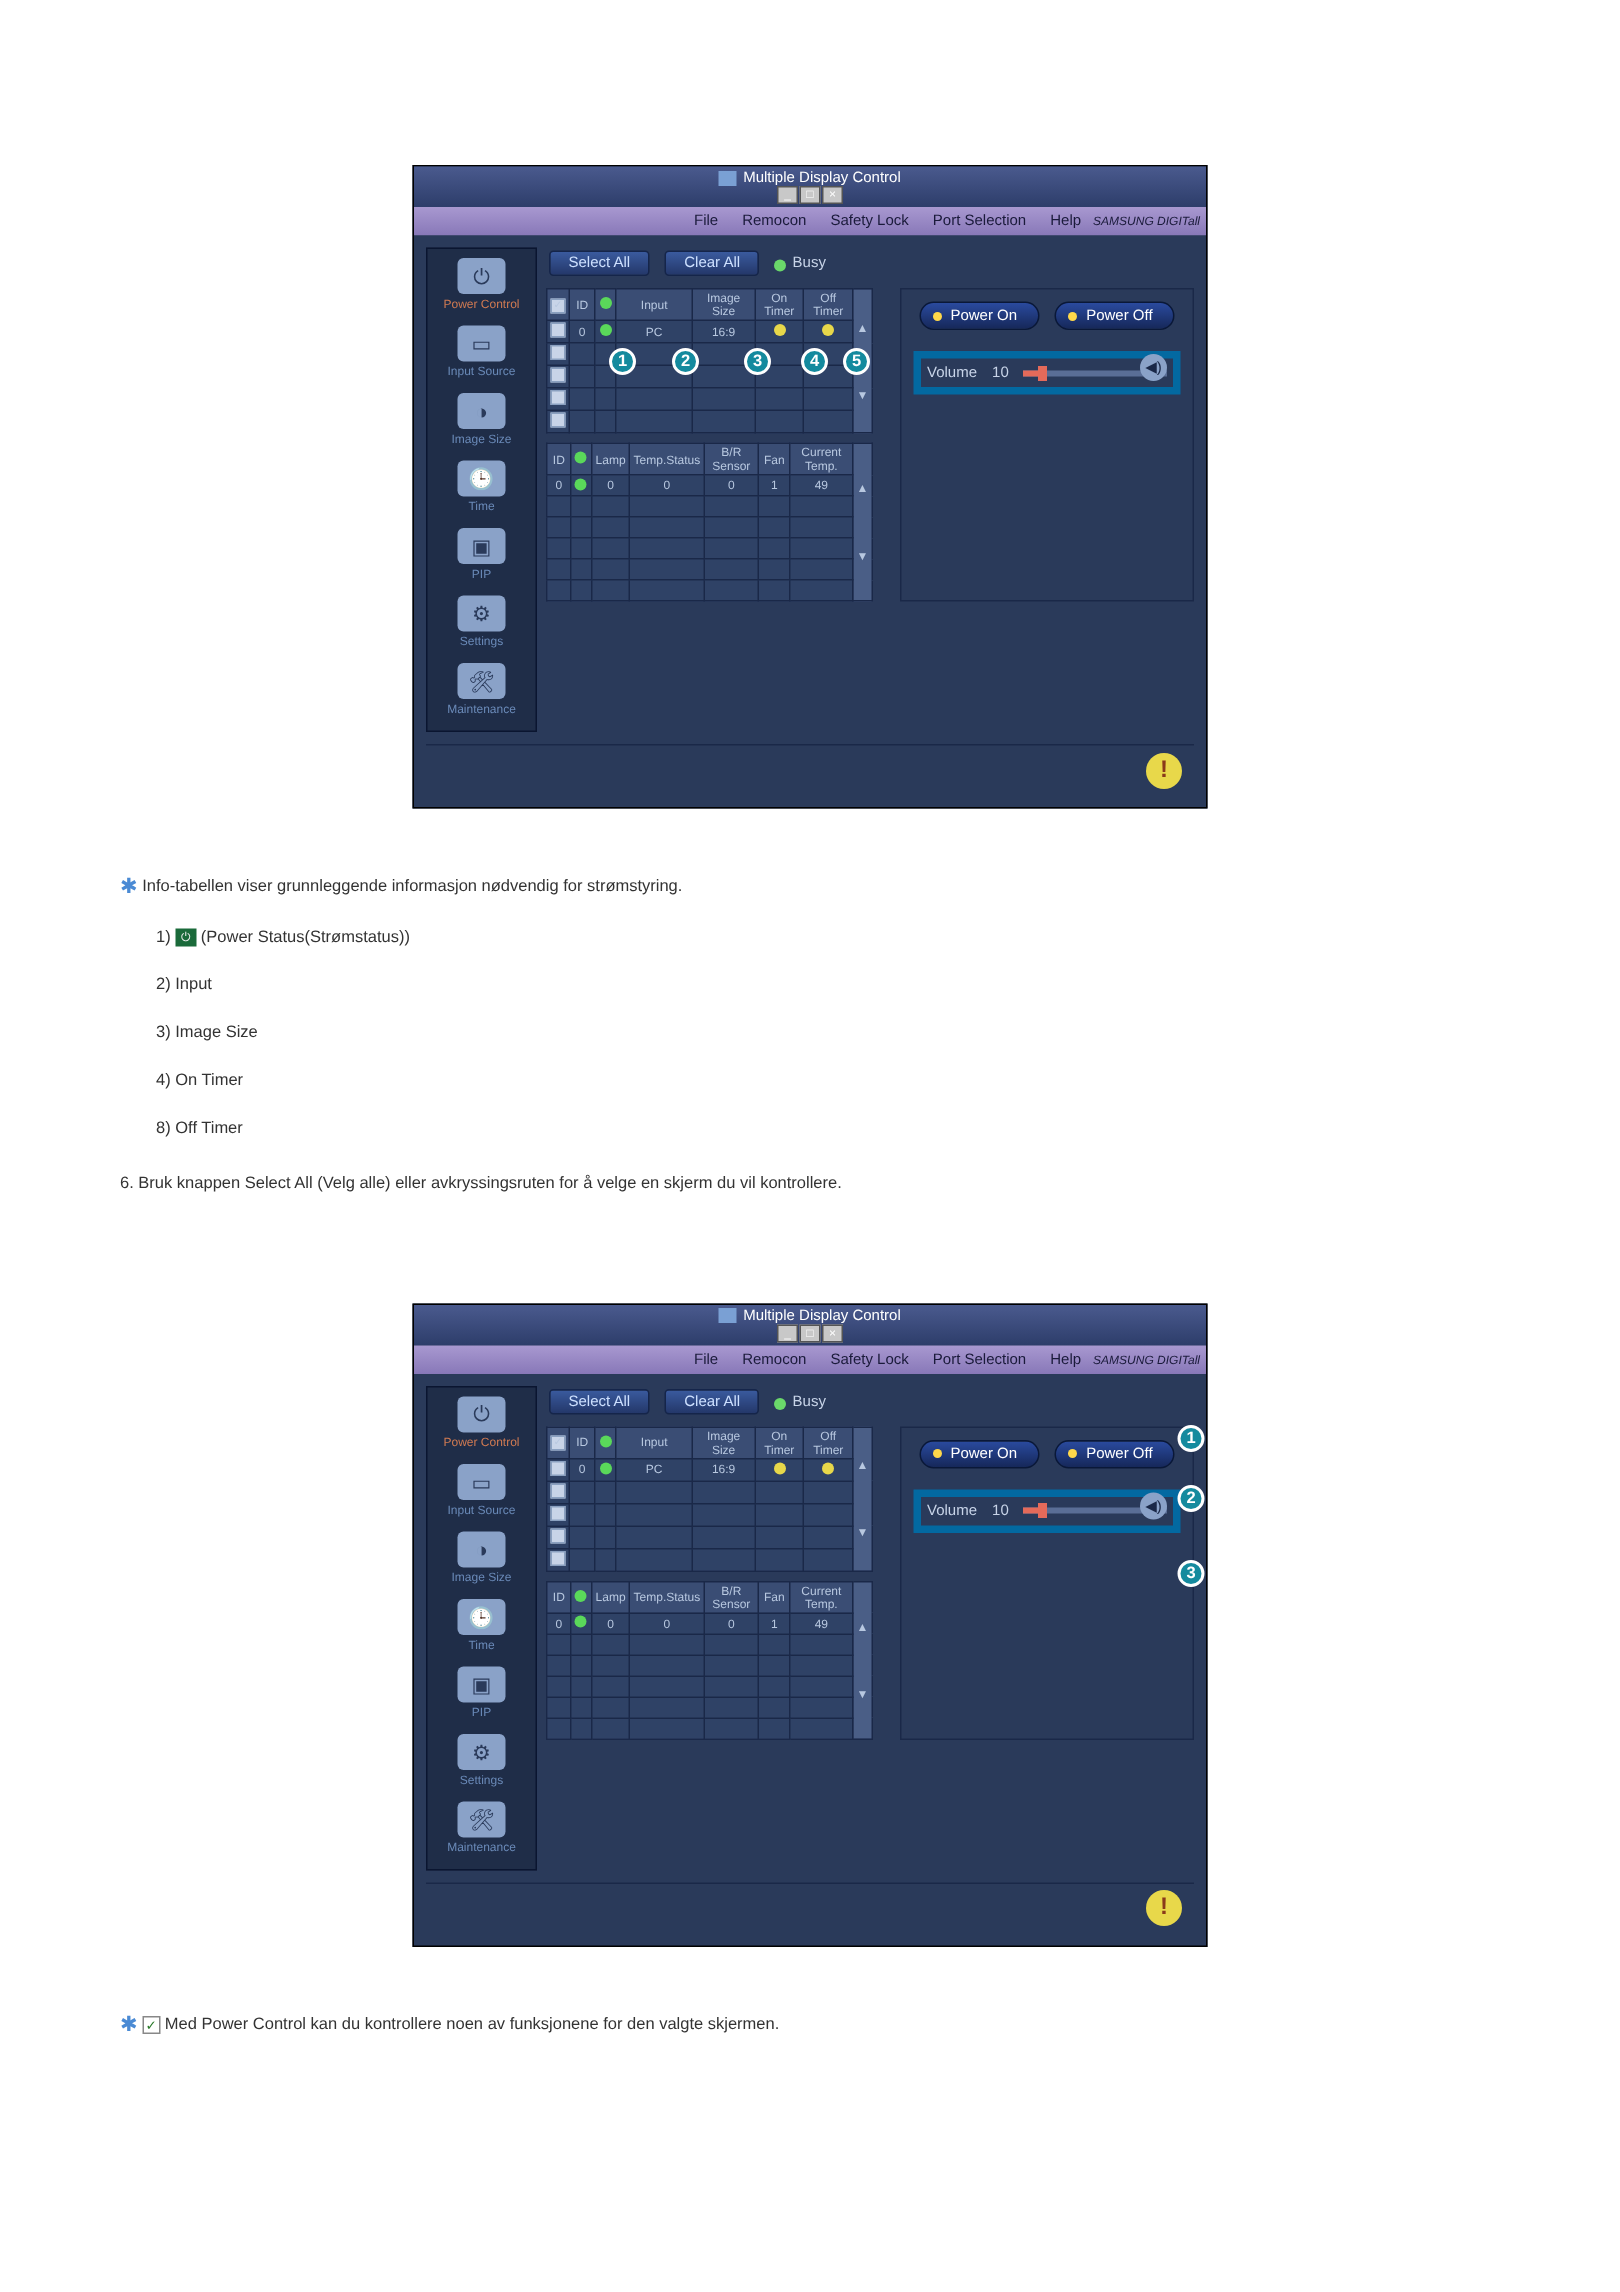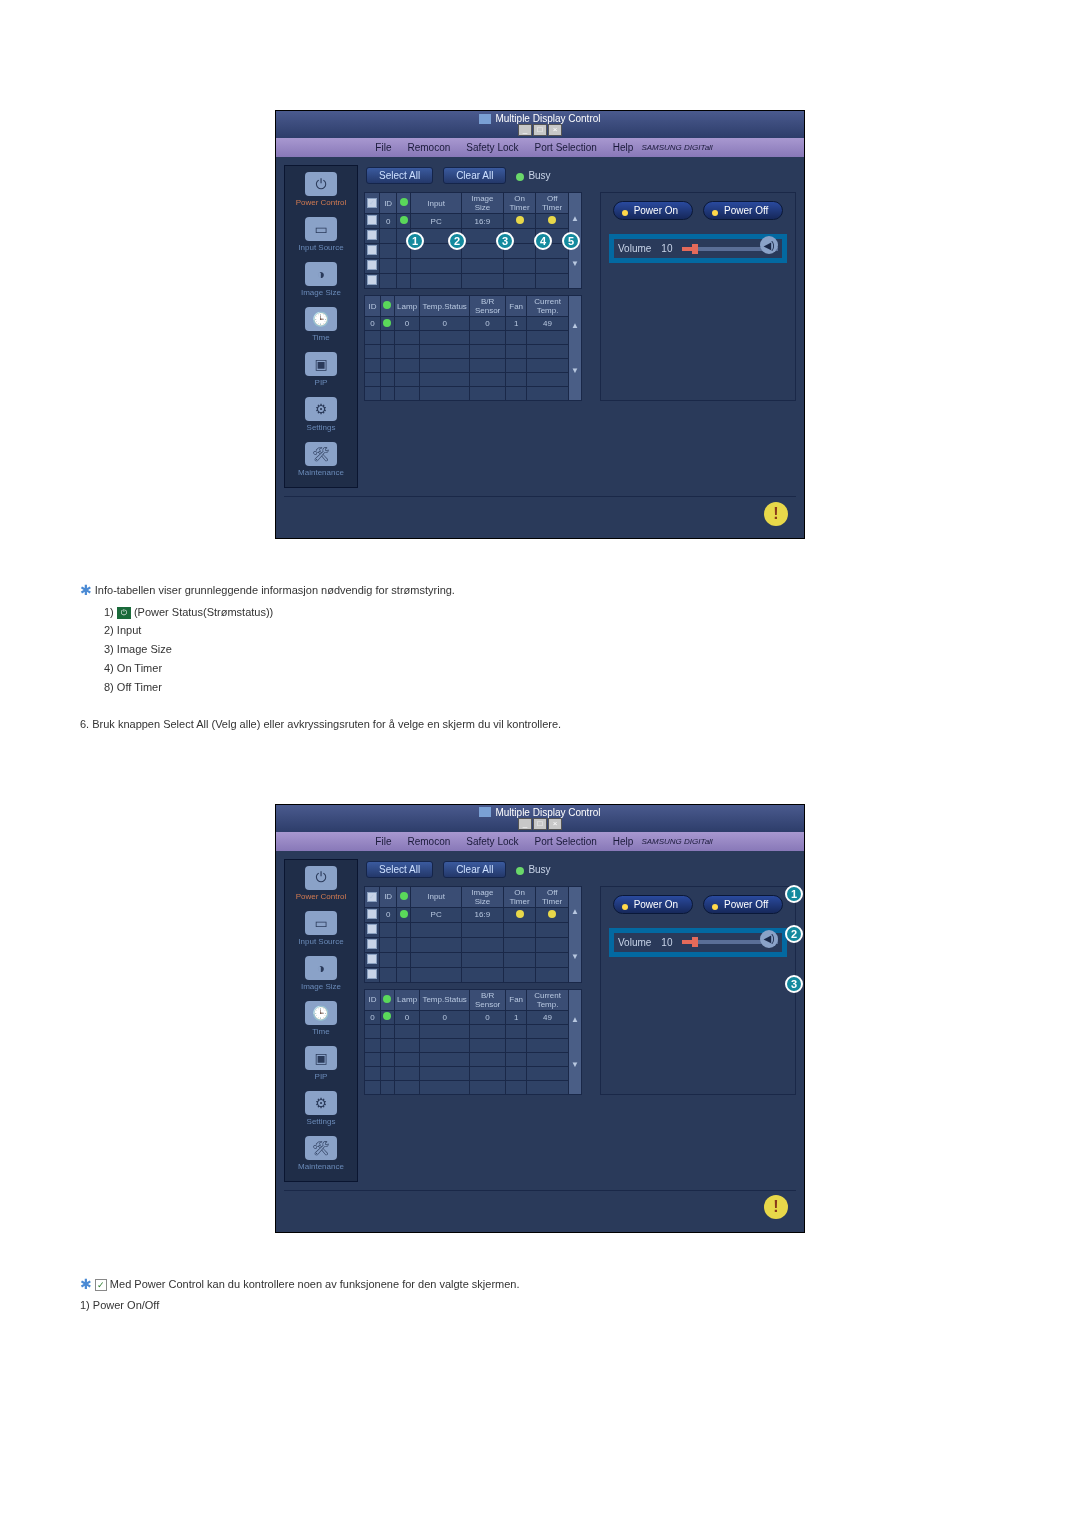--- a/index.html
+++ b/index.html
@@ -33,21 +33,21 @@
     width: 14px; height: 12px; background: #c8c8c8;
     border: 1px solid #555; font-size: 8px; text-align: center; line-height: 10px;
     cursor: pointer;
   }
   .menubar {
     background: linear-gradient(#a898d0, #8878b8);
     display: flex;
     font-size: 10px;
     color: #1a1a3a;
     padding: 2px 4px;
-    justify-content: center;
+    justify-content: flex-end;
     align-items: center;
   }
   .menubar-left { display: flex; }
   .menubar span.mi { padding: 2px 8px; cursor: pointer; }
   .brand { font-size: 8px; font-style: italic; color: #1a1a3a; }
   .app-body {
     display: flex;
     background: #2a3a5a;
     padding: 8px;
     gap: 6px;
@@ -133,21 +133,21 @@
     gap: 14px;
   }
   .pwr-row { display: flex; gap: 10px; justify-content: center; }
   .pwr-btn {
     background: linear-gradient(#2a4a9e, #16285a);
     border: 1px solid #0a1838;
     border-radius: 10px;
     color: #fff;
     font-size: 10px;
     padding: 3px 14px 3px 8px;
-    display: flex; align-items: flex-end; gap: 6px;
+    display: flex; align-items: center; gap: 6px;
     cursor: pointer;
   }
   .pwr-btn .bullet { width: 6px; height: 6px; border-radius: 50%; background: #ffd84a; }
   .vol-row {
     border: 5px solid #0369a1;
     padding: 4px;
     font-size: 10px;
     color: #c8d4e8;
     position: relative;
   }
@@ -186,21 +186,21 @@
     position: absolute;
     width: 18px; height: 18px; border-radius: 50%;
     background: #148a9e; color: #fff;
     border: 2px solid #fff;
     display: flex; align-items: center; justify-content: center;
     font-size: 11px; font-weight: bold;
     z-index: 10;
   }
   .text-block { margin: 20px 0 30px 10px; line-height: 1.7; }
   .star { color: #4a8ad4; font-size: 14px; vertical-align: middle; }
-  .indent { margin-left: 24px; }
+  .indent { margin-left: 24px; margin-top: 13px; }
   .ps-icon {
     display: inline-block; width: 14px; height: 12px;
     background: #1a6a3a;
     vertical-align: middle;
     font-size: 8px; color: #eee; text-align: center; line-height: 12px;
   }
   .chk2 {
     display: inline-block; width: 12px; height: 12px;
     border: 1px solid #888; background: #fff;
     vertical-align: middle; font-size: 9px; color: #2a7a2a;
@@ -675,14 +675,13 @@
       </div>
     </div>
   </div>
   <div class="status-bar">
     <span class="warn-icon">!</span>
   </div>
 </div>
 
 <div class="text-block">
   <div><span class="star">✱</span> <span class="chk2">✓</span><span> Med Power Control kan du kontrollere noen av funksjonene for den valgte skjermen.</span></div>
-  <div>1)  Power On/Off</div>
 </div>
 
 </body></html>

